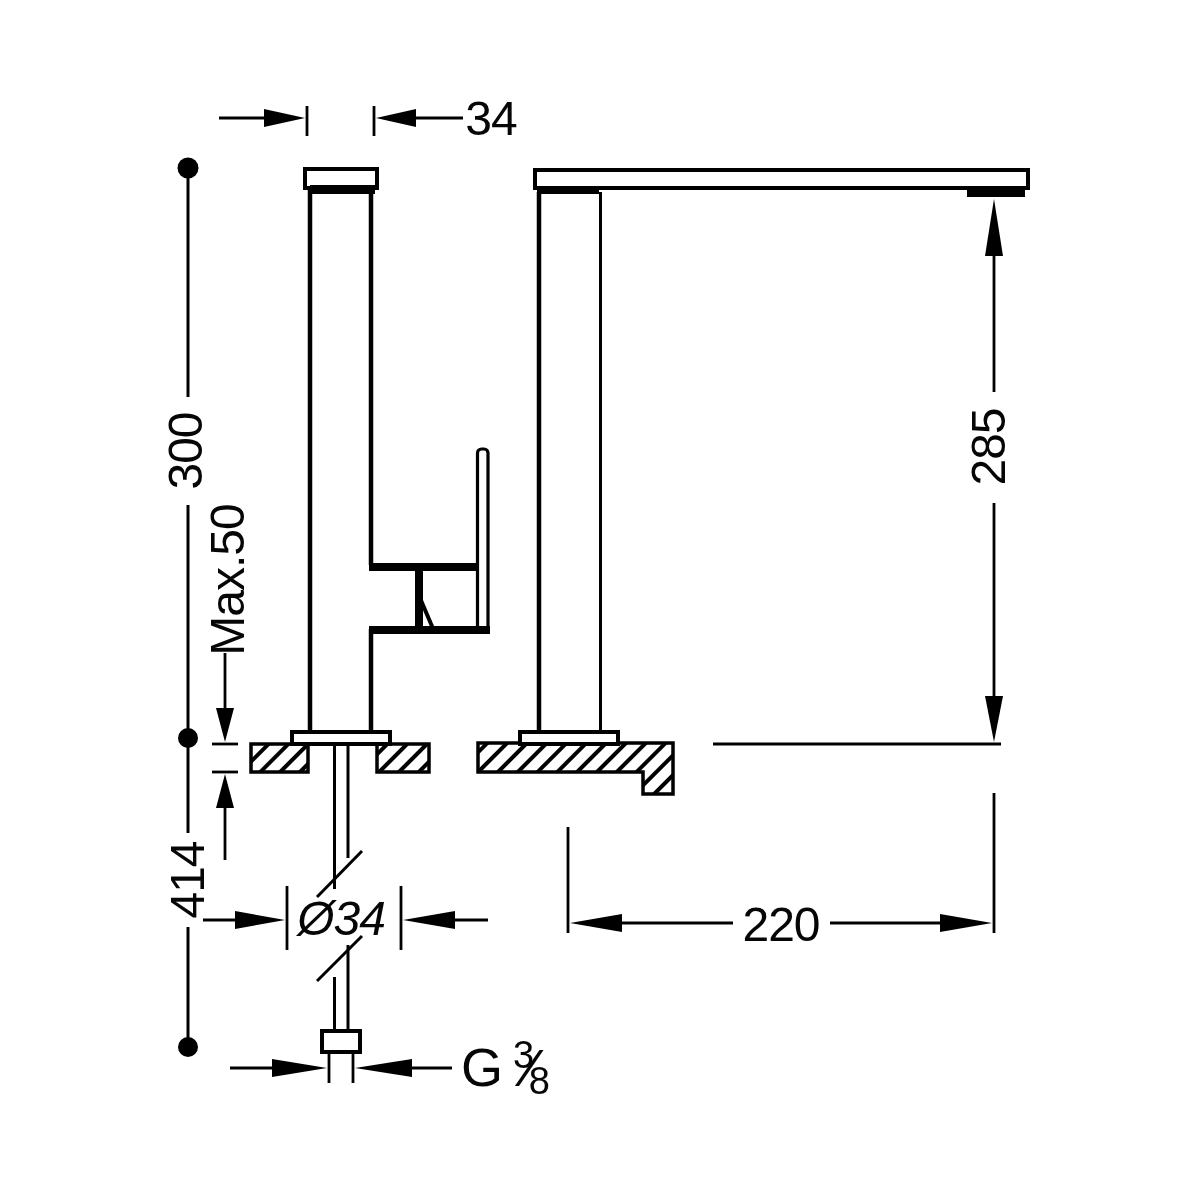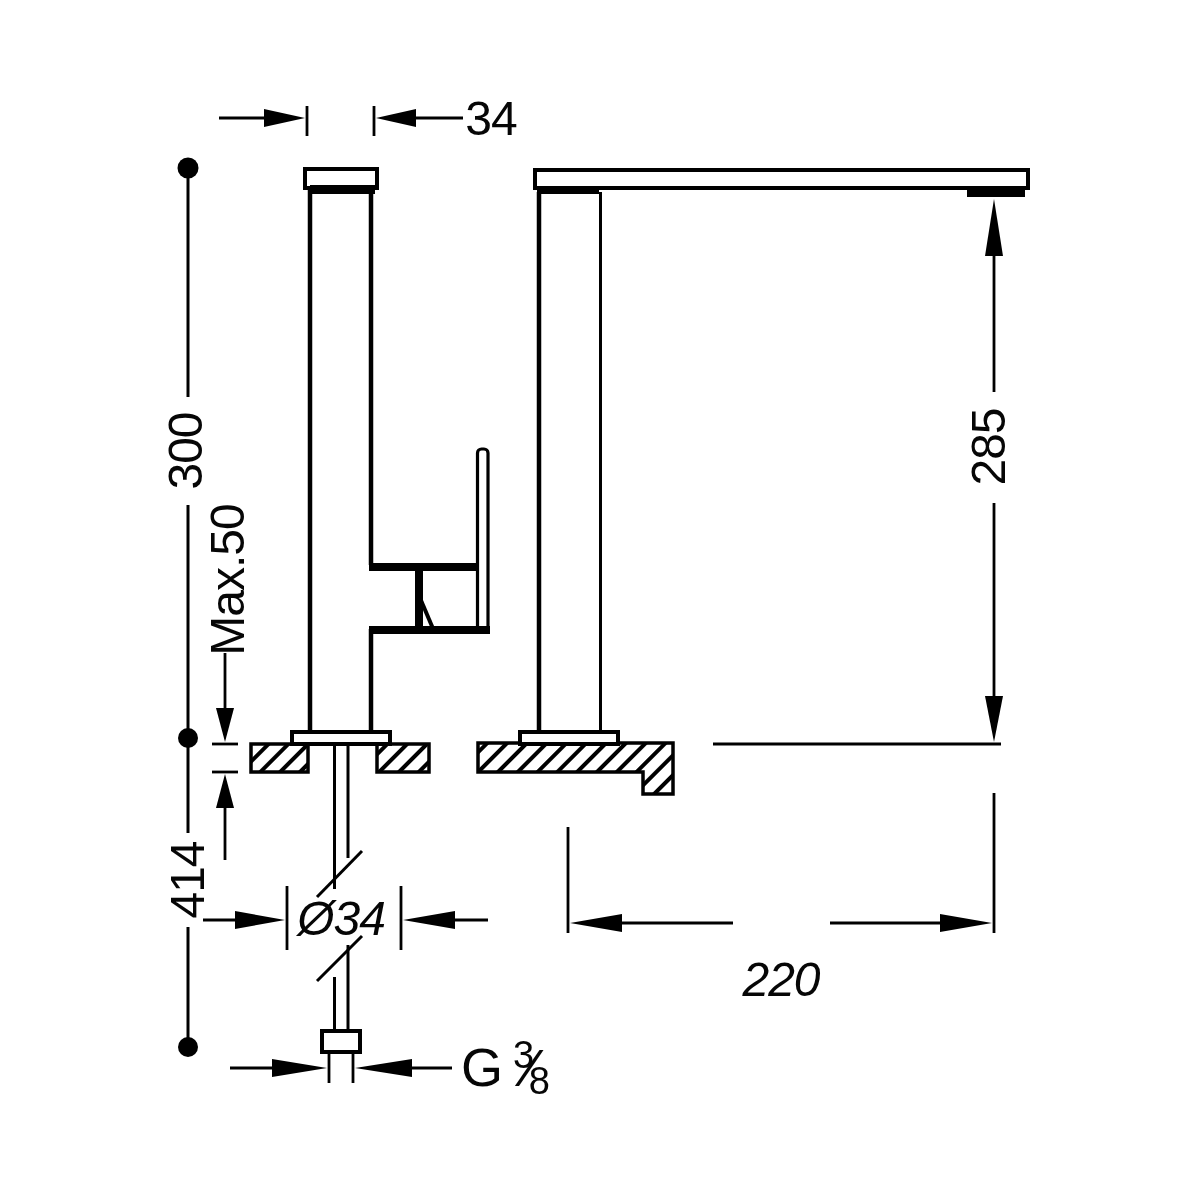--- a/index.html
+++ b/index.html
@@ -139,21 +139,21 @@
       <line x1="410" y1="1068" x2="452" y2="1068"></line>
       <polygon points="355,1068 412,1059 412,1077" stroke="none"></polygon>
     </g>
   </svg>
 
   <div class="lbl" style="left:491px;top:119px;">34</div>
   <div class="lbl rot" style="left:186px;top:451px;">300</div>
   <div class="lbl rot" style="left:228px;top:580px;">Max.50</div>
   <div class="lbl rot" style="left:188px;top:880px;">414</div>
   <div class="lbl rot" style="left:989px;top:447px;">285</div>
-  <div class="lbl" style="left:781px;top:980px;font-style:italic;">220</div>
+  <div class="lbl" style="left:781px;top:925px;">220</div>
   <div class="lbl" style="left:341px;top:919px;font-style:italic;">Ø34</div>
 
   <div class="g38">
     <span class="prefix">G</span>
     <span class="frac">
       <span class="num">3</span>
       <span class="slash">⁄</span>
       <span class="den">8</span>
     </span>
   </div>

